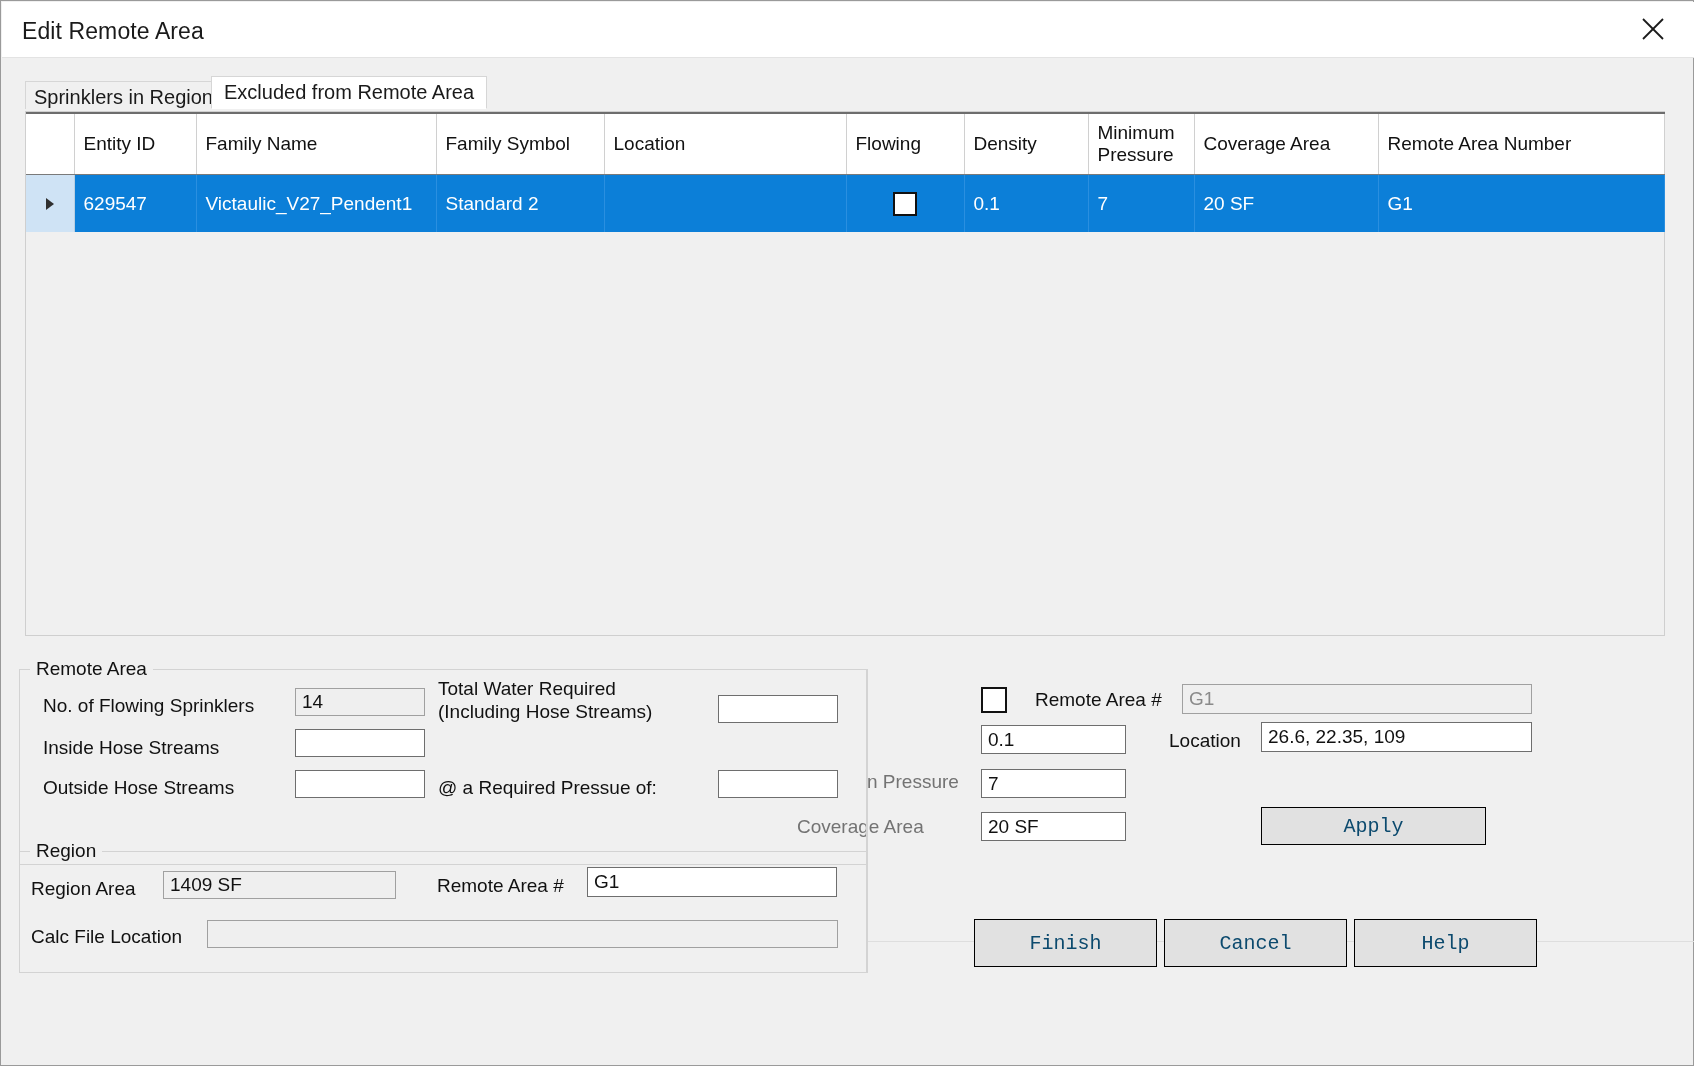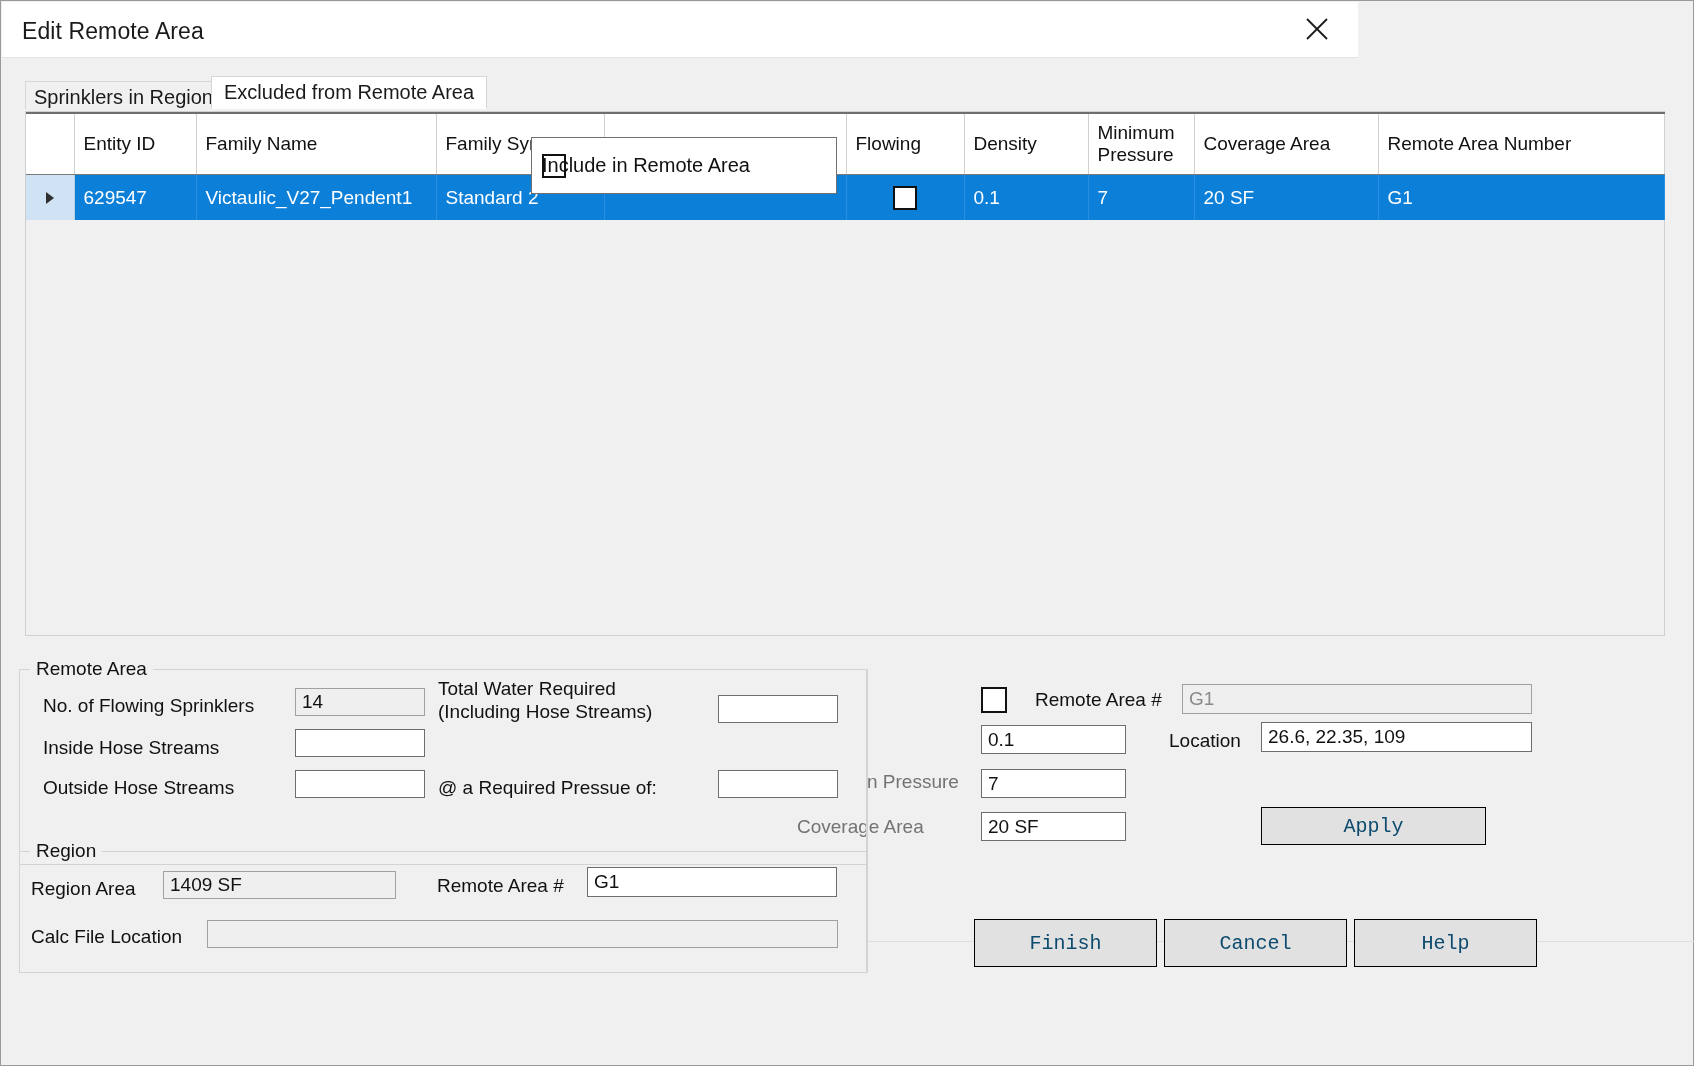--- a/index.html
+++ b/index.html
@@ -20,21 +20,21 @@
     height: 1066px;
     background: #f0f0f0;
     border: 1px solid #9a9a9a;
     box-sizing: border-box;
   }
 
   
   .titlebar {
     position: absolute;
     left: 1px; top: 1px;
-    width: 1356px;
+    width: 1692px;
     height: 56px;
     background: #ffffff;
     border-bottom: 1px solid #e3e3e3;
     box-sizing: border-box;
   }
   .title-text {
     position: absolute;
     left: 20px;
     top: 16px;
     font-size: 23px;
@@ -125,21 +125,21 @@
     vertical-align: middle;
     line-height: 1.18;
   }
   .grid-table thead th.corner {
     border-right: 1px solid #d0d0d0;
   }
   .grid-table tbody td {
     background: #0c7fd8;
     color: #ffffff;
     font-size: 19px;
-    padding: 5px 9px;
+    padding: 11px 9px;
     height: 35px;
     border-right: 1px solid #2a8fe0;
     vertical-align: middle;
     white-space: nowrap;
     overflow: hidden;
   }
   .grid-table tbody td.rowhdr {
     background: #cfe3f5;
     border-right: 1px solid #b9cfe2;
     padding: 0;
@@ -339,24 +339,20 @@
           </td>
           <td>0.1</td>
           <td>7</td>
           <td>20 SF</td>
           <td>G1</td>
         </tr>
       </tbody>
     </table>
   </div>
 
-  <div class="popup">
-    <span class="cb"></span>
-    <span class="lbl">Include in Remote Area</span>
-  </div>
 
   <div class="lbl occluded" style="left:866px; top:770px;">n Pressure</div>
   <div class="lbl occluded" style="left:796px; top:815px;">Coverage Area</div>
 
   <div class="groupbox" style="left:18px; top:668px; width:848px; height:196px;">
     <span class="group-legend">Remote Area</span>
   </div>
 
   <div class="lbl" style="left:42px; top:694px;">No. of Flowing Sprinklers</div>
   <div class="tf readonly" style="left:294px; top:687px; width:130px; height:28px;">14</div>

